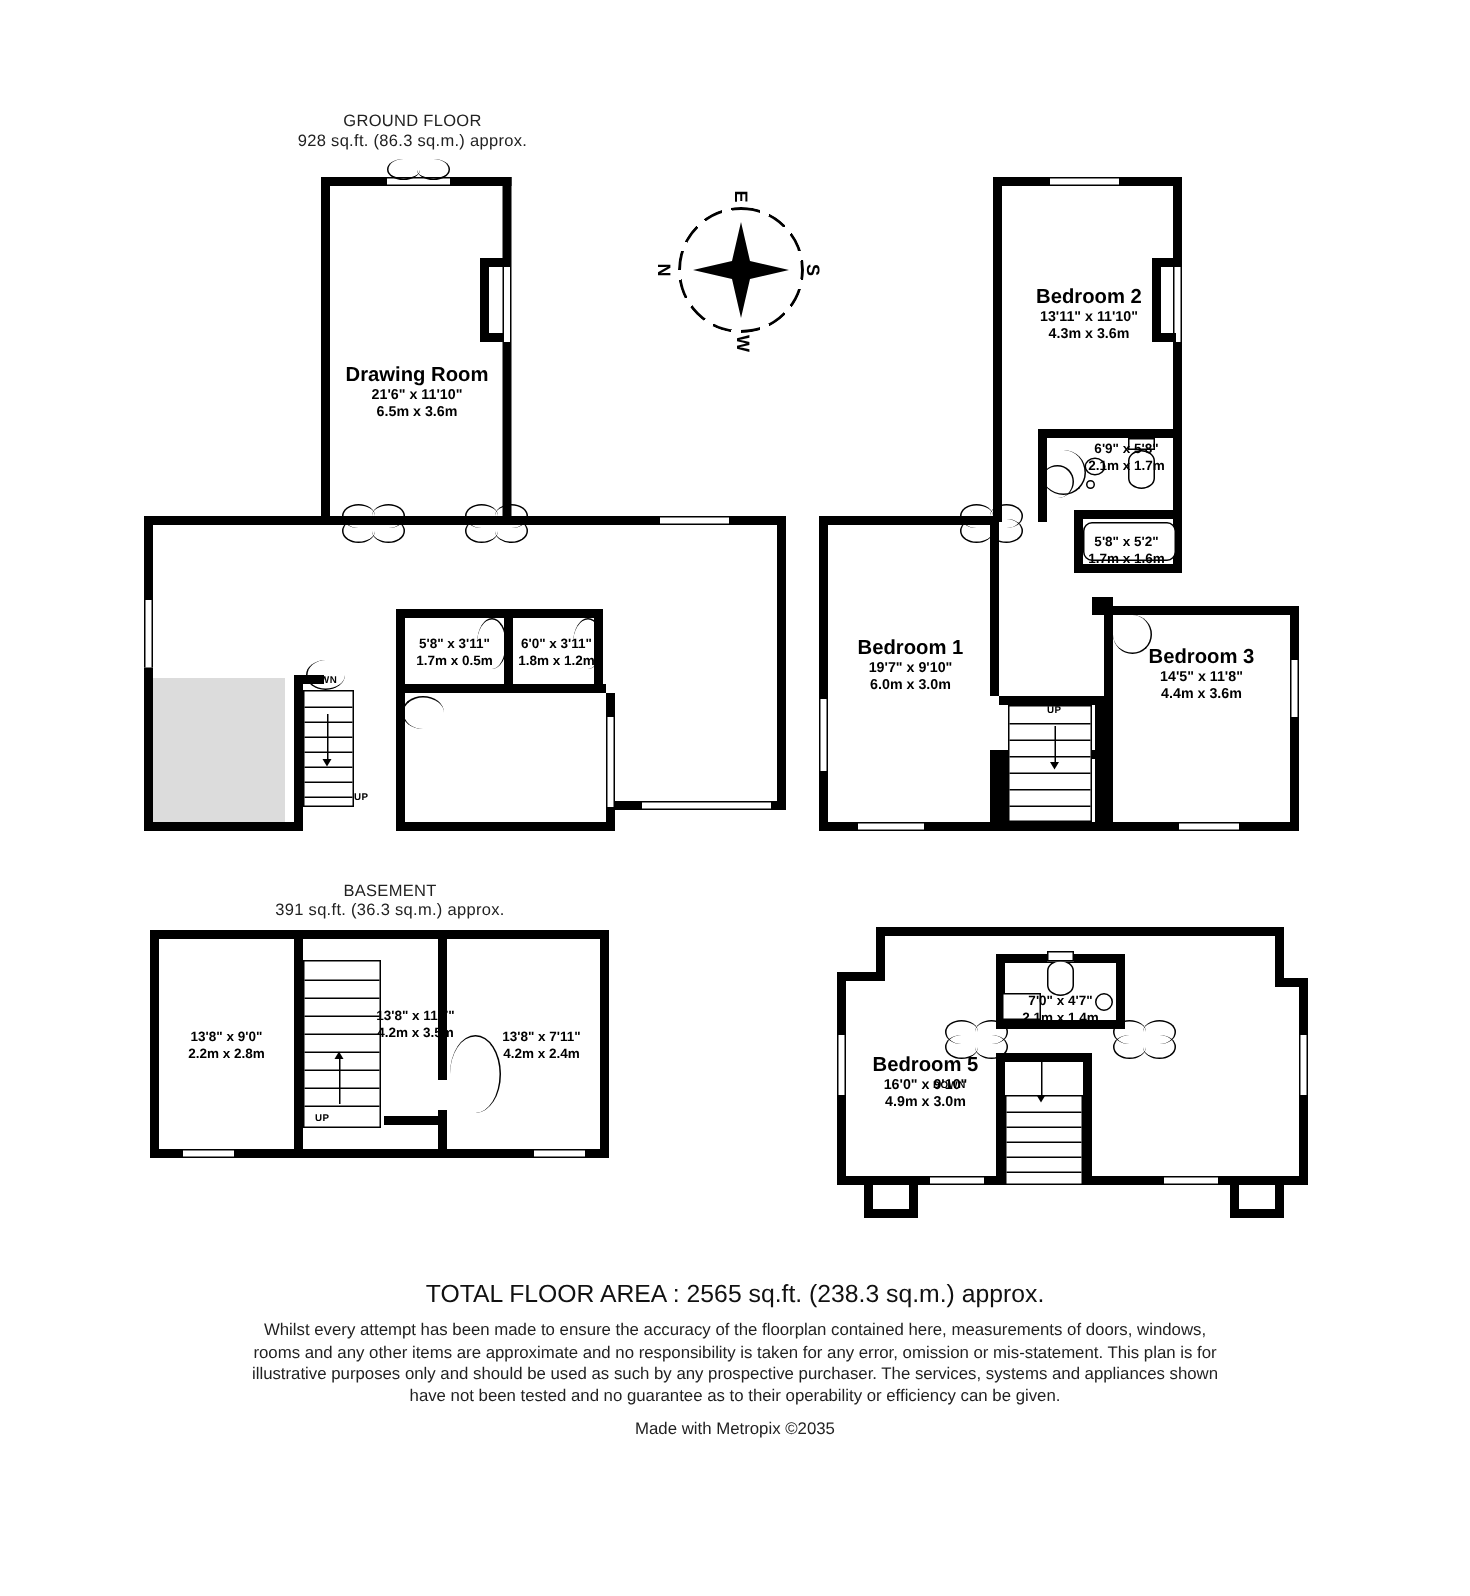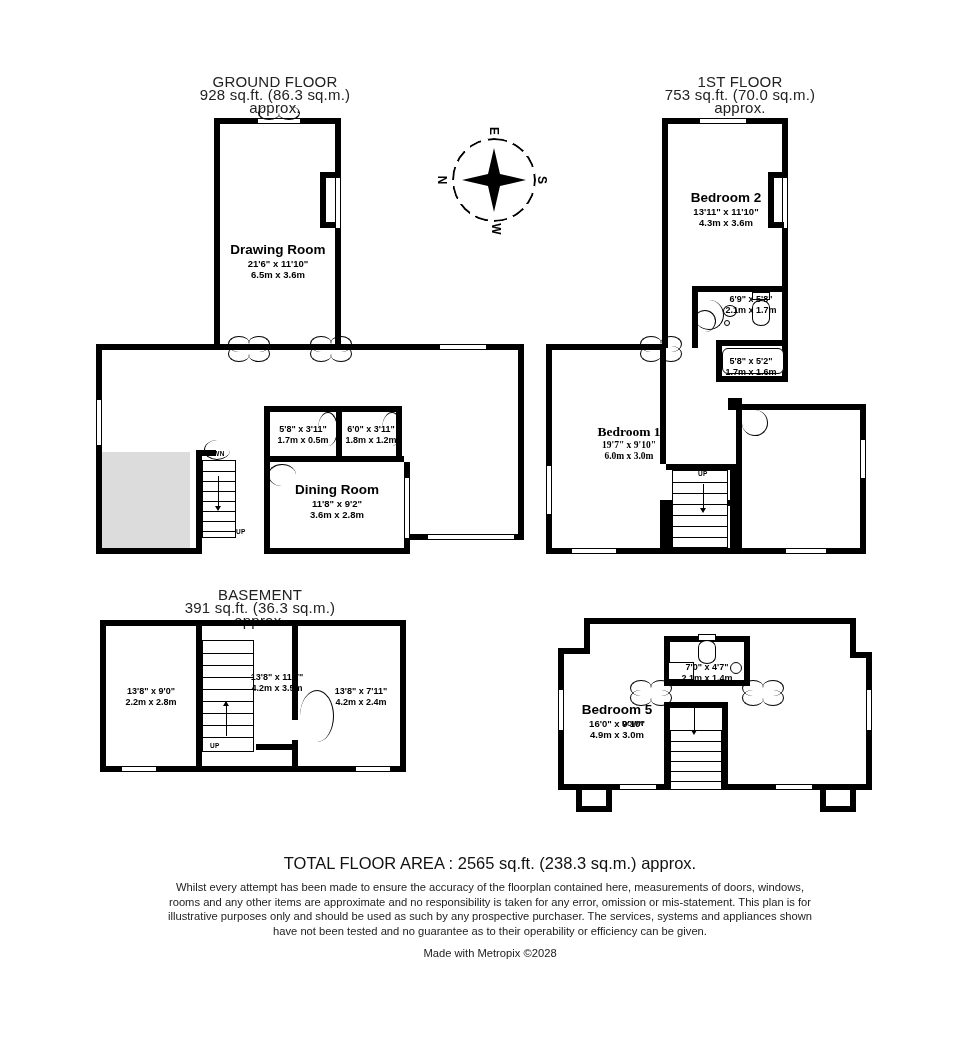--- a/index.html
+++ b/index.html
@@ -4,21 +4,21 @@
 <style>
   html,body{margin:0;padding:0;}
   body{
     width:980px;height:1064px;background:#fff;
     font-family:"Liberation Sans", sans-serif;
     color:#1a1a1a;overflow:hidden;position:relative;
   }
   .plan{position:absolute;inset:0;}
 
   
-  .hdr{position:absolute;text-align:center;font-size:15px;line-height:13px;color:#222;letter-spacing:.2px;}
+  .hdr{position:absolute;text-align:center;font-size:11px;line-height:13px;color:#222;letter-spacing:.2px;}
   .hdr .t1{display:block;}
   .hdr .t2{display:block;}
 
   .rlabel{position:absolute;text-align:center;line-height:11.5px;}
   .rlabel .nm{display:block;font-weight:bold;font-size:13.5px;line-height:16px;color:#000;white-space:nowrap;}
   .rlabel .d1,.rlabel .d2{display:block;font-weight:bold;font-size:9.5px;line-height:11px;color:#000;white-space:nowrap;}
   .dimonly{position:absolute;text-align:center;line-height:11px;}
   .dimonly .d1,.dimonly .d2{display:block;font-weight:bold;font-size:9px;line-height:10.5px;color:#000;white-space:nowrap;}
 
   
@@ -159,42 +159,33 @@
 
   <div class="dimonly" style="left:268px;top:424px;width:70px;">
     <span class="d1">5'8"  x 3'11"</span>
     <span class="d2">1.7m  x 0.5m</span>
   </div>
   <div class="dimonly" style="left:336px;top:424px;width:70px;">
     <span class="d1">6'0"  x 3'11"</span>
     <span class="d2">1.8m  x 1.2m</span>
   </div>
 
-  <div class="rlabel" style="left:272px;top:482px;width:130px;">
-    <span class="nm">Dining Room</span>
-    <span class="d1">11'8"  x 9'2"</span>
-    <span class="d2">3.6m  x 2.8m</span>
-  </div>
 
 
   <div class="compass" style="left:452px;top:138px;width:84px;height:84px;">
     <div class="ring"></div>
     <svg width="84" height="84" viewBox="0 0 84 84" style="position:absolute;left:0;top:0;">
       <polygon points="42,10 48,36 74,42 48,48 42,74 36,48 10,42 36,36" fill="#000"></polygon>
     </svg>
     <span class="lbl" style="left:38px;top:-14px;transform:rotate(90deg);">E</span>
     <span class="lbl" style="left:86px;top:35px;transform:rotate(90deg);">S</span>
     <span class="lbl" style="left:38px;top:84px;transform:rotate(90deg);">W</span>
     <span class="lbl" style="left:-14px;top:35px;transform:rotate(90deg);">N</span>
   </div>
 
-  <div class="hdr" style="left:640px;top:75px;width:200px;">
-    <span class="t1">1ST FLOOR</span>
-    <span class="t2">753 sq.ft. (70.0 sq.m.) approx.</span>
-  </div>
 
   <div>
 
     <div class="w" style="left:662px;top:118px;width:126px;height:6px;"></div>
     <div class="w" style="left:662px;top:118px;width:6px;height:230px;"></div>
     <div class="w" style="left:782px;top:118px;width:6px;height:60px;"></div>
     <div class="w" style="left:782px;top:228px;width:6px;height:120px;"></div>
     <div class="win v" style="left:782px;top:178px;width:6px;height:50px;"></div>
     <div class="w" style="left:768px;top:172px;width:16px;height:6px;"></div>
     <div class="w" style="left:768px;top:172px;width:6px;height:56px;"></div>
@@ -262,24 +253,29 @@
     <span class="d2">4.3m  x 3.6m</span>
   </div>
   <div class="dimonly" style="left:714px;top:294px;width:74px;">
     <span class="d1">6'9"  x 5'8"</span>
     <span class="d2">2.1m  x 1.7m</span>
   </div>
   <div class="dimonly" style="left:714px;top:356px;width:74px;">
     <span class="d1">5'8"  x 5'2"</span>
     <span class="d2">1.7m  x 1.6m</span>
   </div>
-  <div class="rlabel" style="left:564px;top:424px;width:130px;font-family:Liberation Serif, serif;">
+  <div class="rlabel" style="left:542px;top:424px;width:130px;">
     <span class="nm">Bedroom 1</span>
     <span class="d1">19'7"  x 9'10"</span>
     <span class="d2">6.0m  x 3.0m</span>
+  </div>
+  <div class="rlabel" style="left:738px;top:430px;width:126px;">
+    <span class="nm">Bedroom 3</span>
+    <span class="d1">14'5"  x 11'8"</span>
+    <span class="d2">4.4m  x 3.6m</span>
   </div>
 
   <div class="hdr" style="left:160px;top:588px;width:200px;">
     <span class="t1">BASEMENT</span>
     <span class="t2">391 sq.ft. (36.3 sq.m.) approx.</span>
   </div>
 
   <div>
     <div class="w" style="left:100px;top:620px;width:306px;height:6px;"></div>
     <div class="w" style="left:100px;top:620px;width:6px;height:152px;"></div>
@@ -382,15 +378,15 @@
     <span class="d1">16'0"  x 9'10"</span>
     <span class="d2">4.9m  x 3.0m</span>
   </div>
   <div class="dimonly" style="left:668px;top:662px;width:78px;">
     <span class="d1">7'0"  x 4'7"</span>
     <span class="d2">2.1m  x 1.4m</span>
   </div>
 
   <div class="total" style="top:854px;">TOTAL FLOOR AREA : 2565 sq.ft. (238.3 sq.m.) approx.</div>
   <div class="disc" style="top:880px;">Whilst every attempt has been made to ensure the accuracy of the floorplan contained here, measurements of doors, windows, rooms and any other items are approximate and no responsibility is taken for any error, omission or mis-statement. This plan is for illustrative purposes only and should be used as such by any prospective purchaser. The services, systems and appliances shown have not been tested and no guarantee as to their operability or efficiency can be given.</div>
-  <div class="made" style="top:947px;">Made with Metropix ©2028</div>
+  <div class="made" style="top:947px;">Made with Metropix ©2035</div>
 
 </div>
 
 </body></html>

